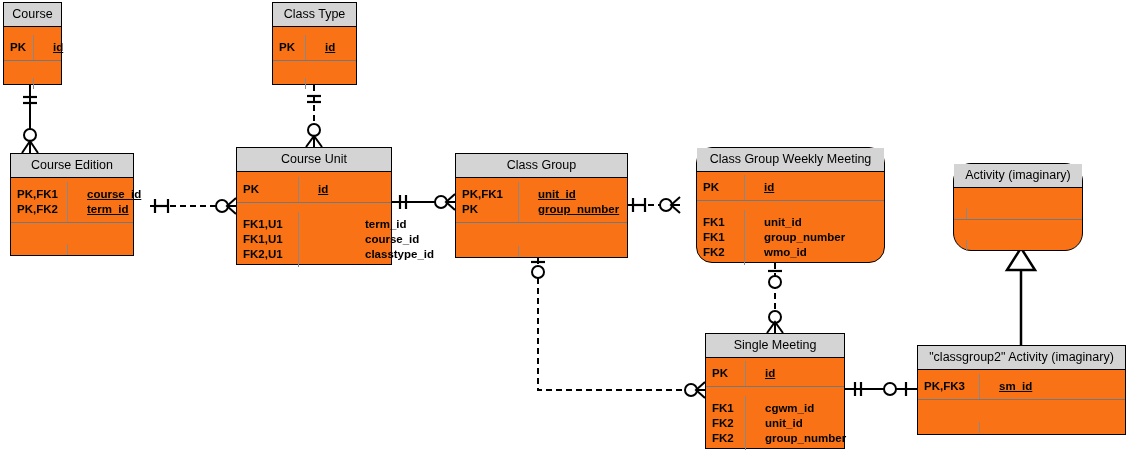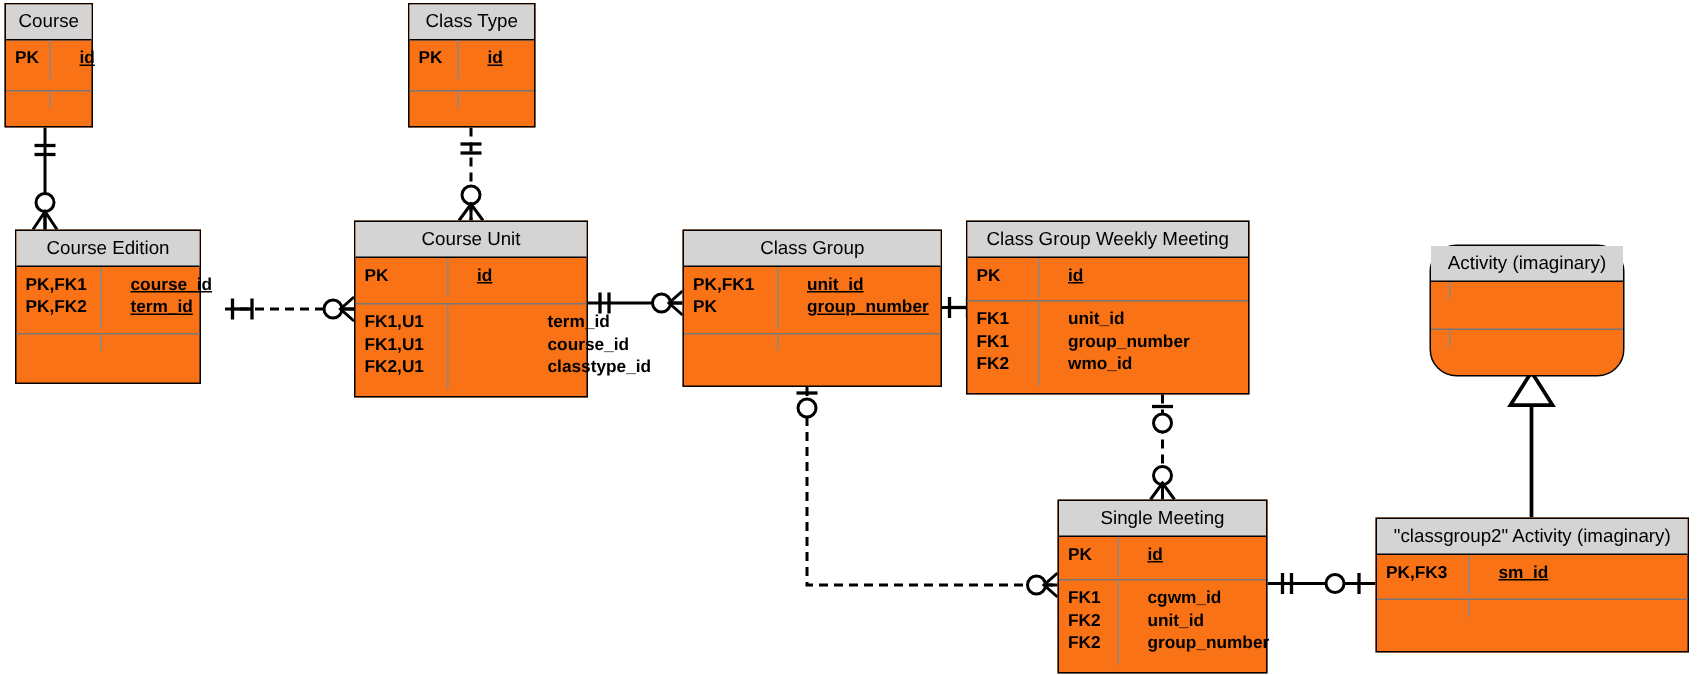--- a/index.html
+++ b/index.html
@@ -37,21 +37,21 @@
     text-align: center;
     font-size: 12.5px;
     color: #000000;
     line-height: 1.15;
     padding: 4px 6px 5px 6px;
     white-space: nowrap;
   }
   .section {
     box-sizing: border-box;
     display: flex;
-    align-items: flex-start;
+    align-items: flex-end;
   }
   .section.div-line {
     border-bottom: 1px solid #777777;
   }
   .col-key {
     box-sizing: border-box;
     border-right: 1px solid #888888;
     font-weight: bold;
     font-size: 11.5px;
     color: #000000;
@@ -246,21 +246,21 @@
         <div class="row-line">unit_id</div>
         <div class="row-line">group_number</div>
       </div>
     </div>
     <div class="section empty-sec" style="height:34px;">
       <div class="col-key" style="width:63px;"></div>
       <div class="col-attr"></div>
     </div>
   </div>
 
-  <div class="entity" style="left:644px; top:147px; width:189px; height:116px;">
+  <div class="entity" style="left:696px; top:147px; width:189px; height:116px;border-radius:16px;">
     <div class="entity-title">Class Group Weekly Meeting</div>
     <div class="section div-line" style="height:29px;">
       <div class="col-key" style="width:48px;">
         <div class="row-line">PK</div>
       </div>
       <div class="col-attr pk-underline">
         <div class="row-line">id</div>
       </div>
     </div>
     <div class="section" style="height:64px;">

